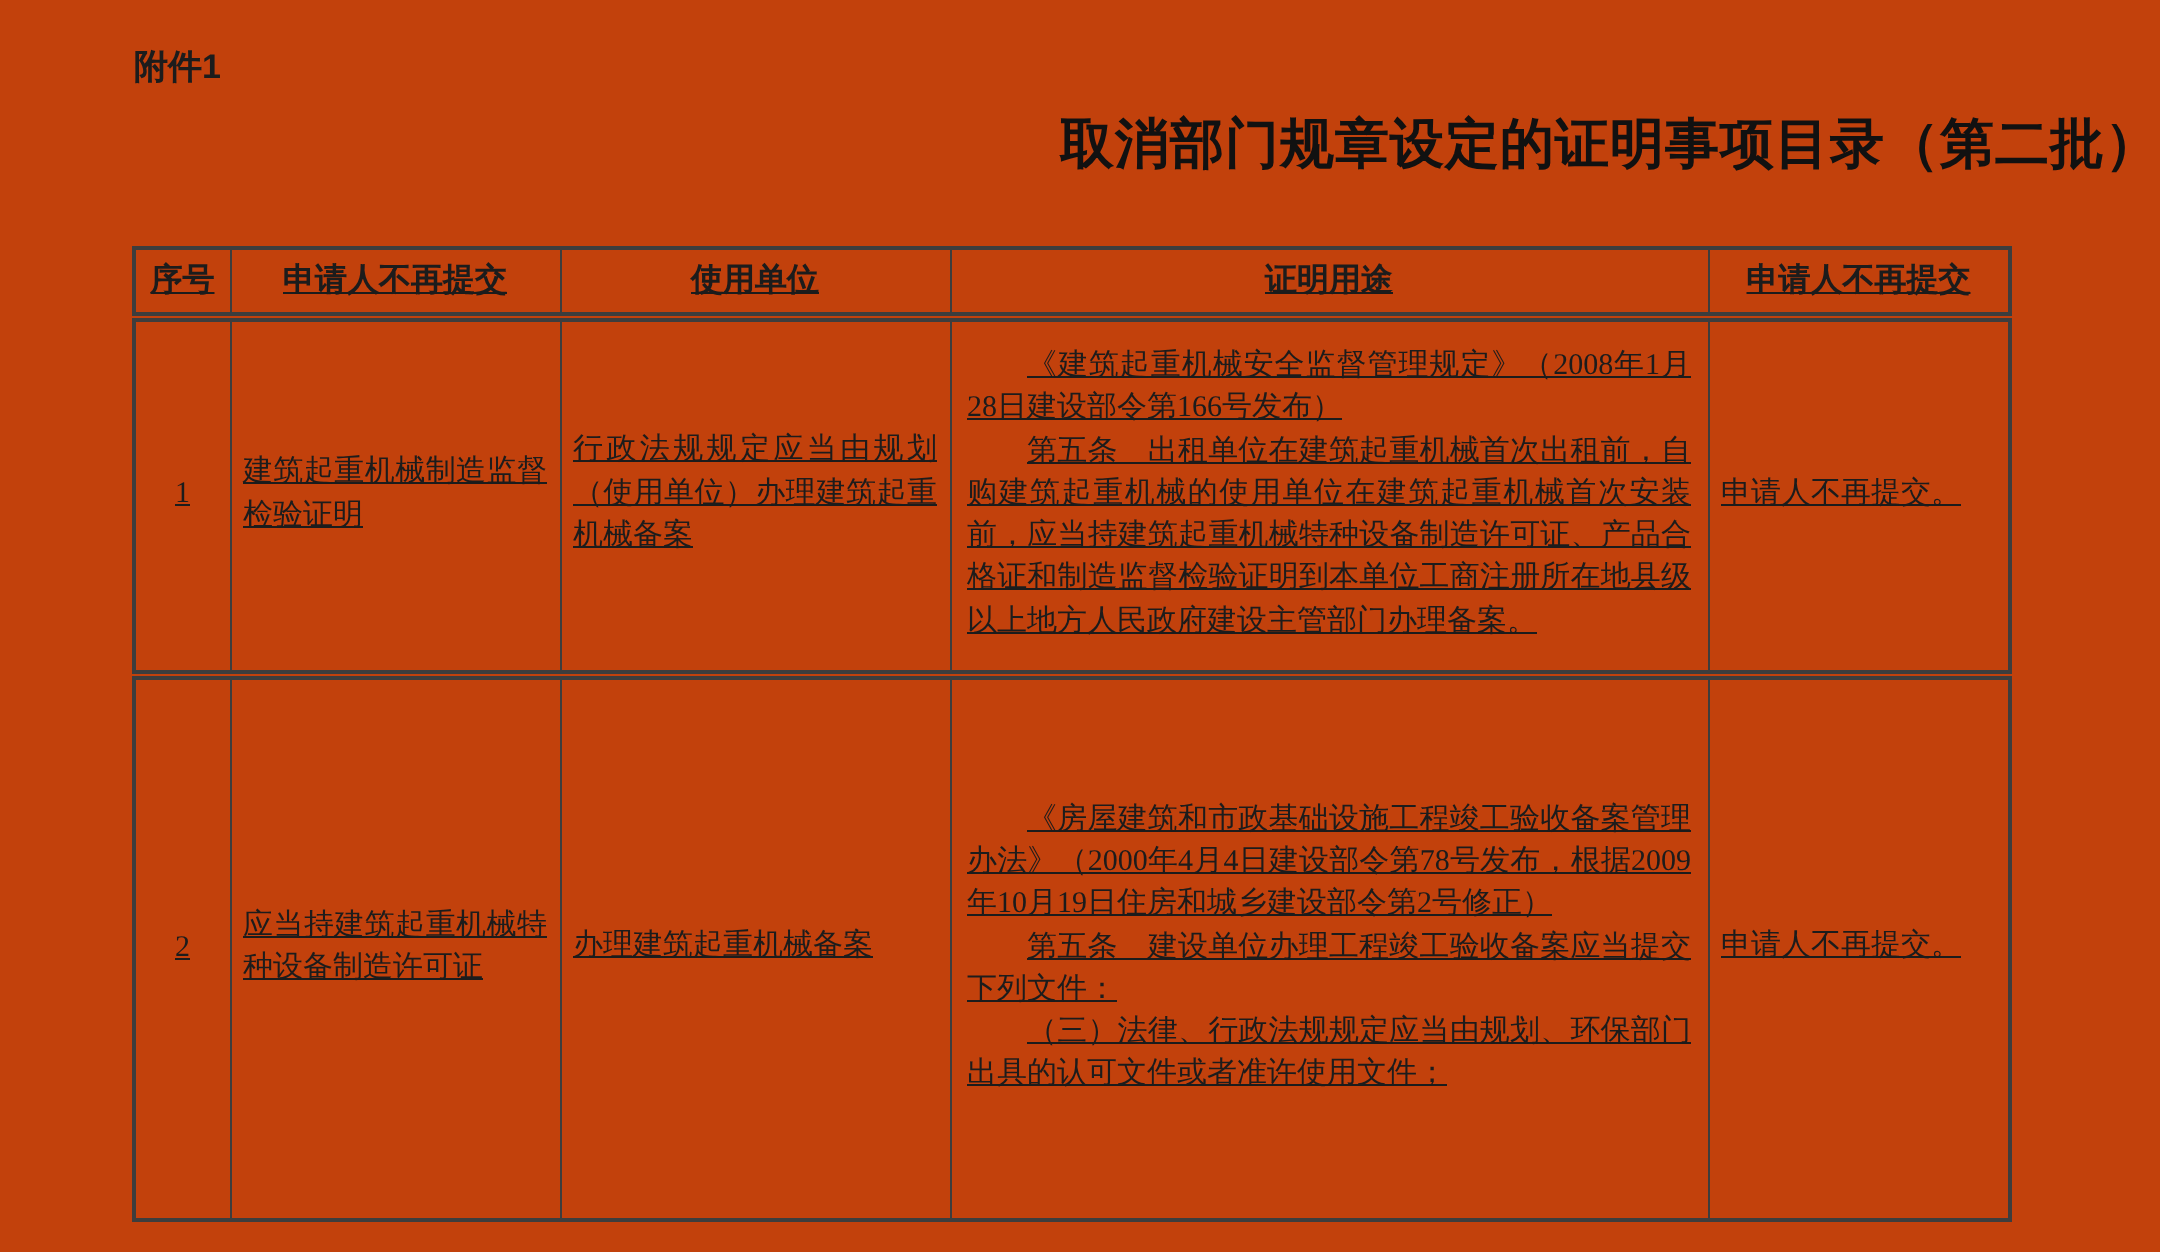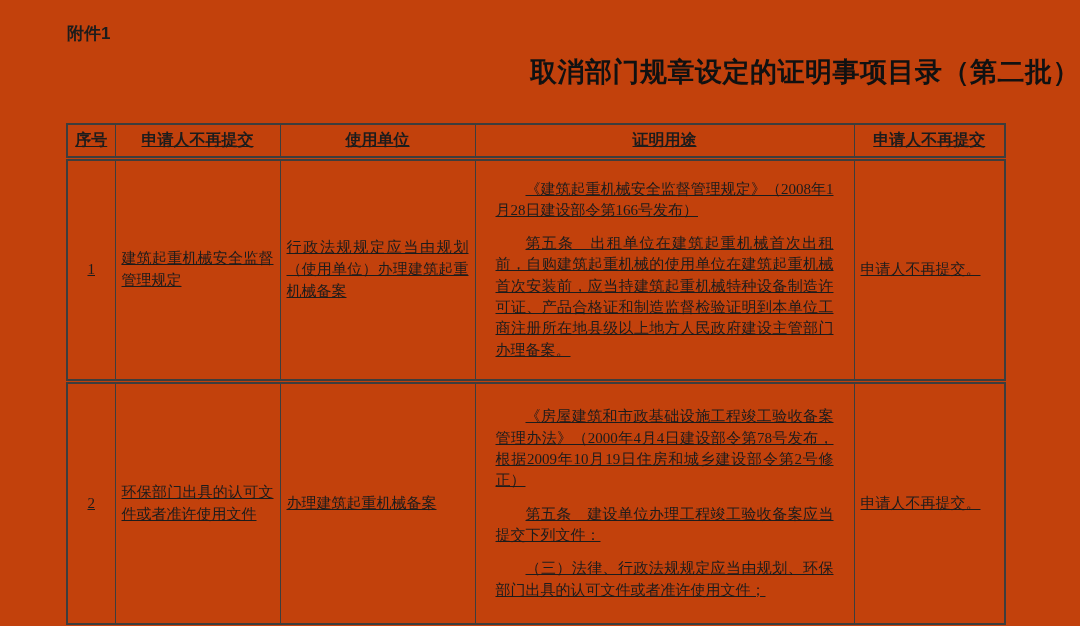--- a/index.html
+++ b/index.html
@@ -58,37 +58,37 @@
   table.catalog thead th {
     height: 34px;
     font-family: "Liberation Sans", "DejaVu Sans", sans-serif;
     font-weight: bold;
     font-size: 16px;
     text-align: center;
     padding: 2px 2px;
     border-bottom: 5px double #3d3d3d;
   }
   tr.data-row-1 > td { height: 179px; border-bottom: 5px double #3d3d3d; }
-  tr.data-row-2 > td { height: 243px; }
+  tr.data-row-2 > td { height: 273px; }
   td.c-index {
     text-align: center;
     padding: 2px;
   }
   td.c-name, td.c-purpose, td.c-method {
     text-align: left;
     padding: 4px 6px;
     line-height: 1.45;
     text-align: justify;
   }
   td.c-basis {
     padding: 6px 8px;
     line-height: 1.42;
   }
   td.c-basis p {
-    margin: 12px;
+    margin: 0;
     text-indent: 2em;
     text-align: justify;
   }
 </style>
 </head>
 <body>
 
 <div class="page">
 
   <div class="attachment">附件1</div>
@@ -110,31 +110,31 @@
         <th>序号</th>
         <th>申请人不再提交</th>
         <th>使用单位</th>
         <th>证明用途</th>
         <th>申请人不再提交</th>
       </tr>
     </thead>
     <tbody>
       <tr class="data-row-1">
         <td class="c-index">1</td>
-        <td class="c-name">建筑起重机械安全监督管理规定</td>
+        <td class="c-name">建筑起重机械制造监督检验证明</td>
         <td class="c-purpose">行政法规规定应当由规划（使用单位）办理建筑起重机械备案</td>
         <td class="c-basis">
           <p>《建筑起重机械安全监督管理规定》（2008年1月28日建设部令第166号发布）</p>
           <p>第五条　出租单位在建筑起重机械首次出租前，自购建筑起重机械的使用单位在建筑起重机械首次安装前，应当持建筑起重机械特种设备制造许可证、产品合格证和制造监督检验证明到本单位工商注册所在地县级以上地方人民政府建设主管部门办理备案。</p>
         </td>
         <td class="c-method">申请人不再提交。</td>
       </tr>
       <tr class="data-row-2">
         <td class="c-index">2</td>
-        <td class="c-name">环保部门出具的认可文件或者准许使用文件</td>
+        <td class="c-name">应当持建筑起重机械特种设备制造许可证</td>
         <td class="c-purpose">办理建筑起重机械备案</td>
         <td class="c-basis">
           <p>《房屋建筑和市政基础设施工程竣工验收备案管理办法》（2000年4月4日建设部令第78号发布，根据2009年10月19日住房和城乡建设部令第2号修正）</p>
           <p>第五条　建设单位办理工程竣工验收备案应当提交下列文件：</p>
           <p>（三）法律、行政法规规定应当由规划、环保部门出具的认可文件或者准许使用文件；</p>
         </td>
         <td class="c-method">申请人不再提交。</td>
       </tr>
     </tbody>
   </table>

